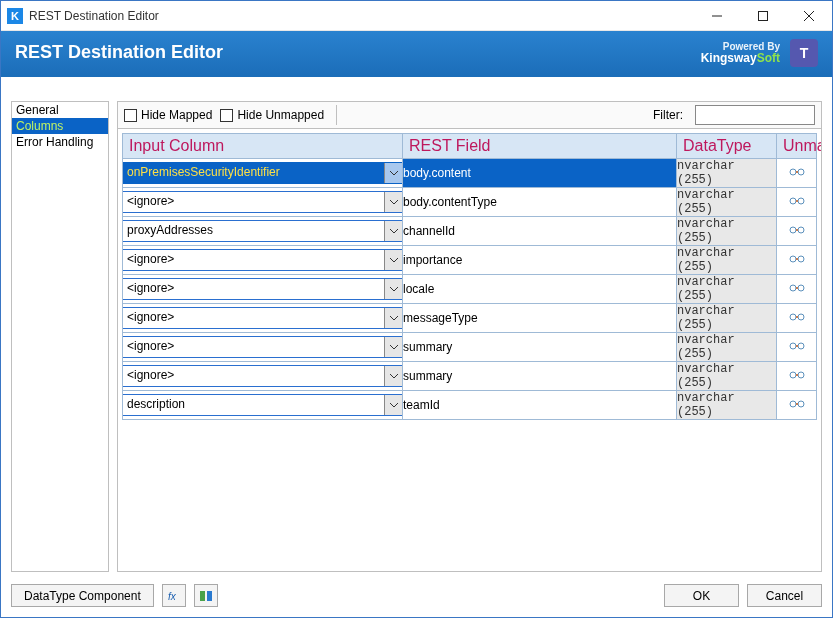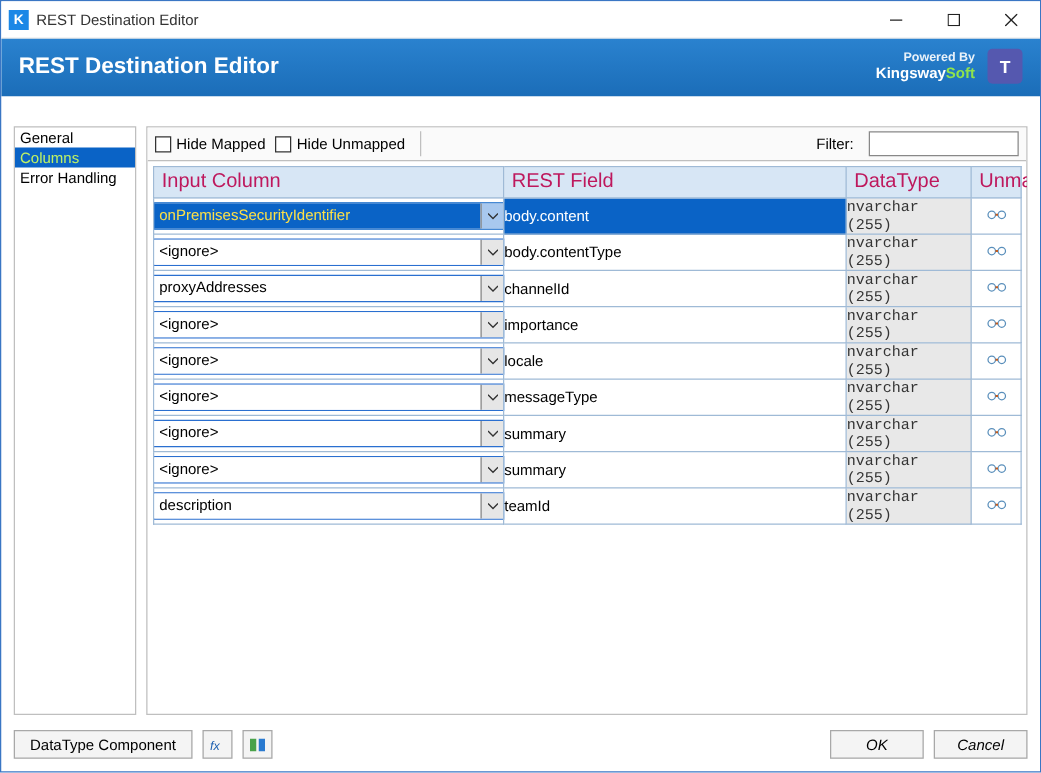--- a/index.html
+++ b/index.html
@@ -152,21 +152,21 @@
   padding: 8px 10px 10px 10px;
   gap: 8px;
 }
 .btn {
   height: 23px; padding: 0 12px; background:#f4f4f4;
   border: 1px solid #a8a8a8; cursor:pointer; font-size:12px;
   display:flex; align-items:center;
 }
 .btn.icon { width: 24px; padding:0; justify-content:center; }
 .footer .spacer { flex:1; }
-.btn.wide { width: 75px; justify-content:center;font-style:italic; }
+.btn.wide { width: 75px; justify-content:center; }
 svg { display:block; }
 </style>
 </head>
 <body>
 
 <div class="titlebar">
   <div class="app-icon">K</div>
   <div class="title">REST Destination Editor</div>
   <div class="win-controls">
     <div class="win-btn">

